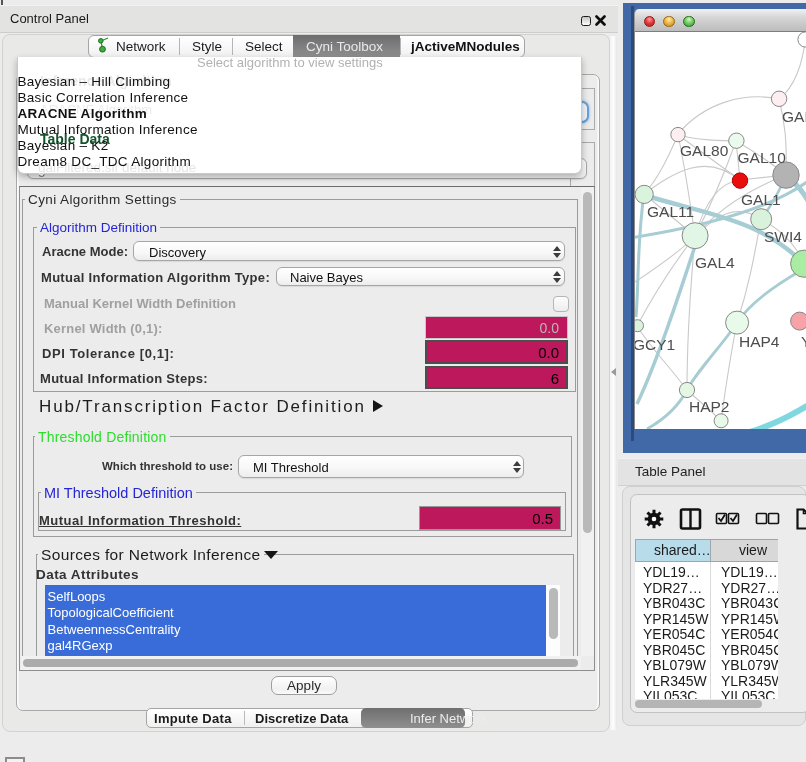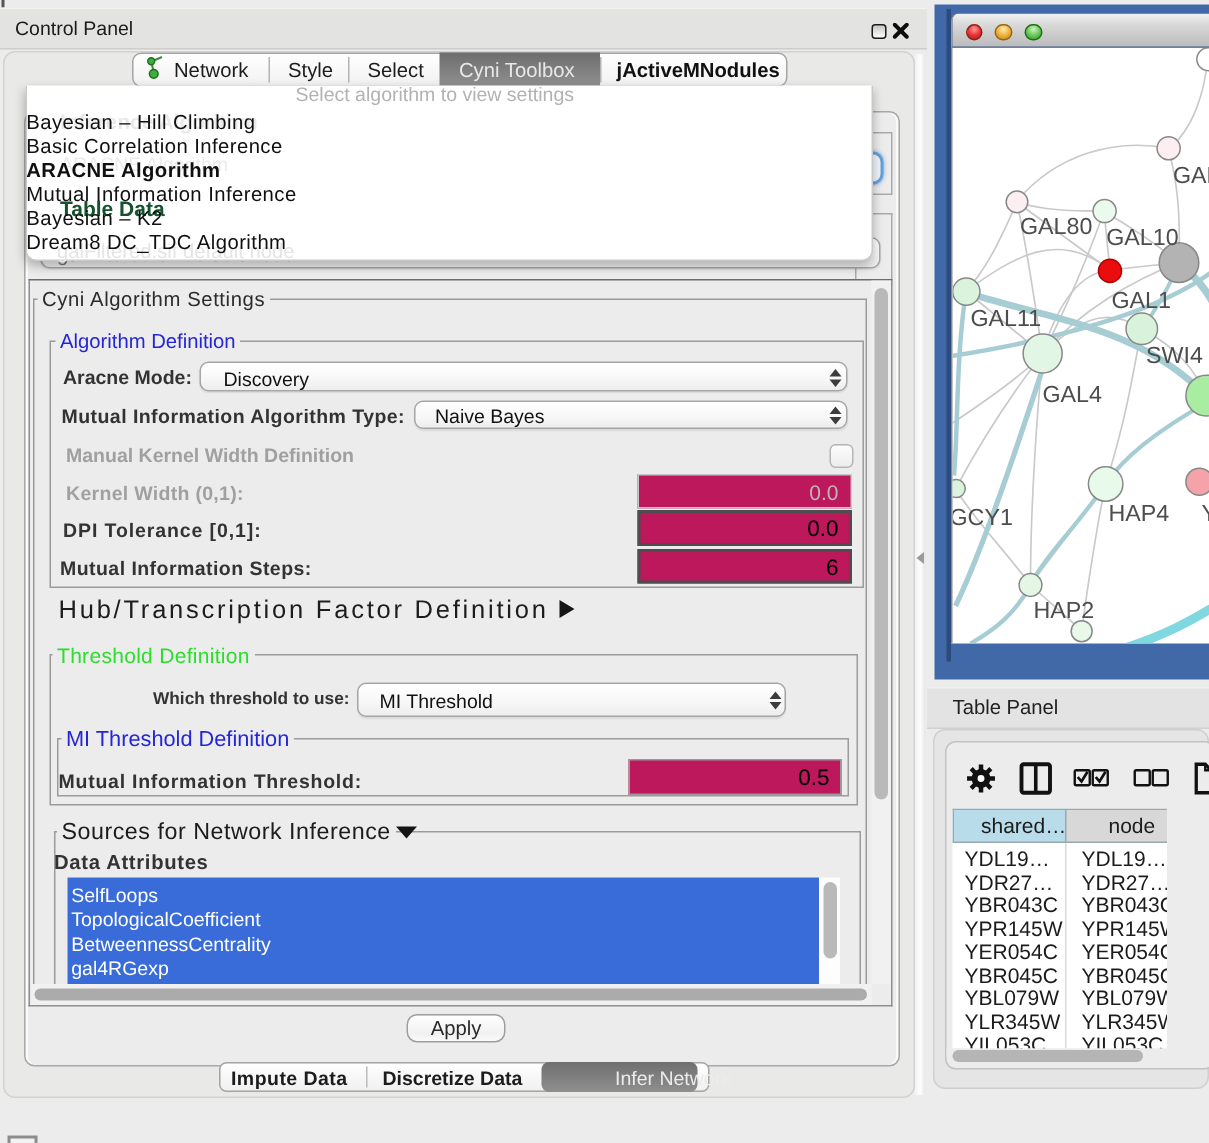--- a/index.html
+++ b/index.html
@@ -114,21 +114,21 @@
   <span class="ctext" style="left:14px;top:4px;">MI Threshold</span>
   <div class="spin" style="left:274px;top:4.5px;">
       <div class="up"></div>
       <div class="dn"></div>
     </div>
 </div>
 
 <div class="grp" style="left:38px;top:492px;width:528px;height:39px;"></div>
 <div class="gtitle" style="left:41px;top:485px;font-size:14.5px;color:#2525d8;">MI Threshold Definition</div>
 
-<div class="lbl" style="left:39px;top:512.5px;letter-spacing:0.5px;">Mutual Information Threshold:</div>
+<div class="lbl" style="left:39px;top:512.5px;letter-spacing:0.5px;text-decoration:underline;">Mutual Information Threshold:</div>
 <div class="fld" style="left:419px;top:506px;width:142px;height:24px;border:1px solid #999;font-size:15px;padding:3px 7px 0 0;">0.5</div>
 
 <div class="grp" style="left:36px;top:554px;width:538px;height:112px;border-bottom:none;"></div>
 <div class="gtitle" style="left:38px;top:546px;font-size:15.5px;letter-spacing:0.35px;color:#1c1c1c;">Sources for Network Inference</div>
 <div class="abs" style="left:264px;top:551px;width:0;height:0;border-top:8px solid #151515;border-left:7.5px solid transparent;border-right:7.5px solid transparent;"></div>
 
 <div class="lbl" style="left:36px;top:566.5px;font-size:13.5px;letter-spacing:0.45px;">Data Attributes</div>
 <div class="abs" style="left:45px;top:584.8px;width:515px;height:71px;background:#fdfdfd;"></div>
 <div class="abs" style="left:45px;top:584.8px;width:501px;height:71px;background:#396cd9;"></div>
 <div class="abs" style="left:47.5px;top:589px;font-size:13px;color:#fff;line-height:16.4px;">SelfLoops<br>TopologicalCoefficient<br>BetweennessCentrality<br>gal4RGexp</div>
@@ -270,21 +270,21 @@
   </g>
   <path d="M 157.5 23.5 v -19 h 6 l 4 4 v 15 z" fill="none" stroke="#111" stroke-width="2.2"></path>
     <path d="M 163.5 4.5 v 4 h 4" fill="none" stroke="#111" stroke-width="1.6"></path>
 </svg>
 
 <div class="abs" style="left:635px;top:539px;width:143px;height:160px;overflow:hidden;font-size:14px;color:#1b1b1b;background:#fff;">
   <div class="abs" style="left:0;top:0;width:74.5px;height:23px;background:#b9dcea;border:1px solid #9aa7ad;border-right:none;"></div>
   <div class="abs" style="left:74.5px;top:0;width:76px;height:23px;background:#d8d8d8;border:1px solid #9aa7ad;"></div>
   <div class="abs" style="left:150.5px;top:0;width:60px;height:23px;background:#b9dcea;border:1px solid #9aa7ad;border-left:none;"></div>
   <div class="abs" style="left:19px;top:3px;">shared…</div>
-  <div class="abs" style="left:104px;top:3px;">node</div>
+  <div class="abs" style="left:104px;top:3px;">view</div>
   <div class="abs" style="left:164px;top:3px;">A</div>
   <div class="abs" style="left:74.5px;top:23px;width:1px;height:137px;background:#d9d9d9;"></div>
   <div class="abs" style="left:150.5px;top:23px;width:1px;height:137px;background:#d9d9d9;"></div>
   <div class="abs" style="left:8px;top:26px;line-height:15.5px;">YDL19…<br>YDR27…<br>YBR043C<br>YPR145W<br>YER054C<br>YBR045C<br>YBL079W<br>YLR345W<br>YIL053C</div>
   <div class="abs" style="left:86px;top:26px;line-height:15.5px;">YDL19…<br>YDR27…<br>YBR043C<br>YPR145W<br>YER054C<br>YBR045C<br>YBL079W<br>YLR345W<br>YIL053C</div>
   <div class="abs" style="left:159px;top:26px;line-height:15.5px;">13…<br>12…<br>&nbsp;<br>9.1…<br>8.5…<br>9.3…<br>&nbsp;<br>9.2…<br>9…</div>
 </div>
 
 <div class="abs" style="left:631px;top:699px;width:174px;height:10px;background:#ececec;border-radius:0 0 0 6px;"></div>
 <div class="abs" style="left:635px;top:700px;width:127px;height:8px;background:#b5b5b5;border-radius:4px;"></div>

